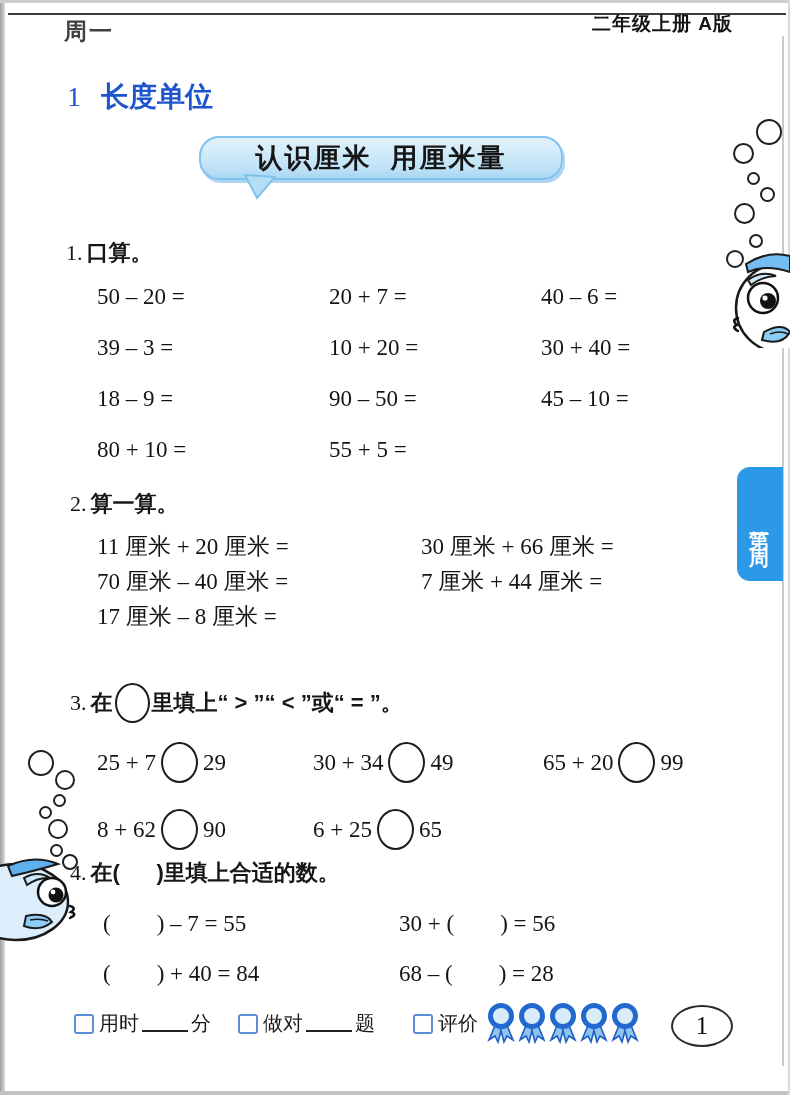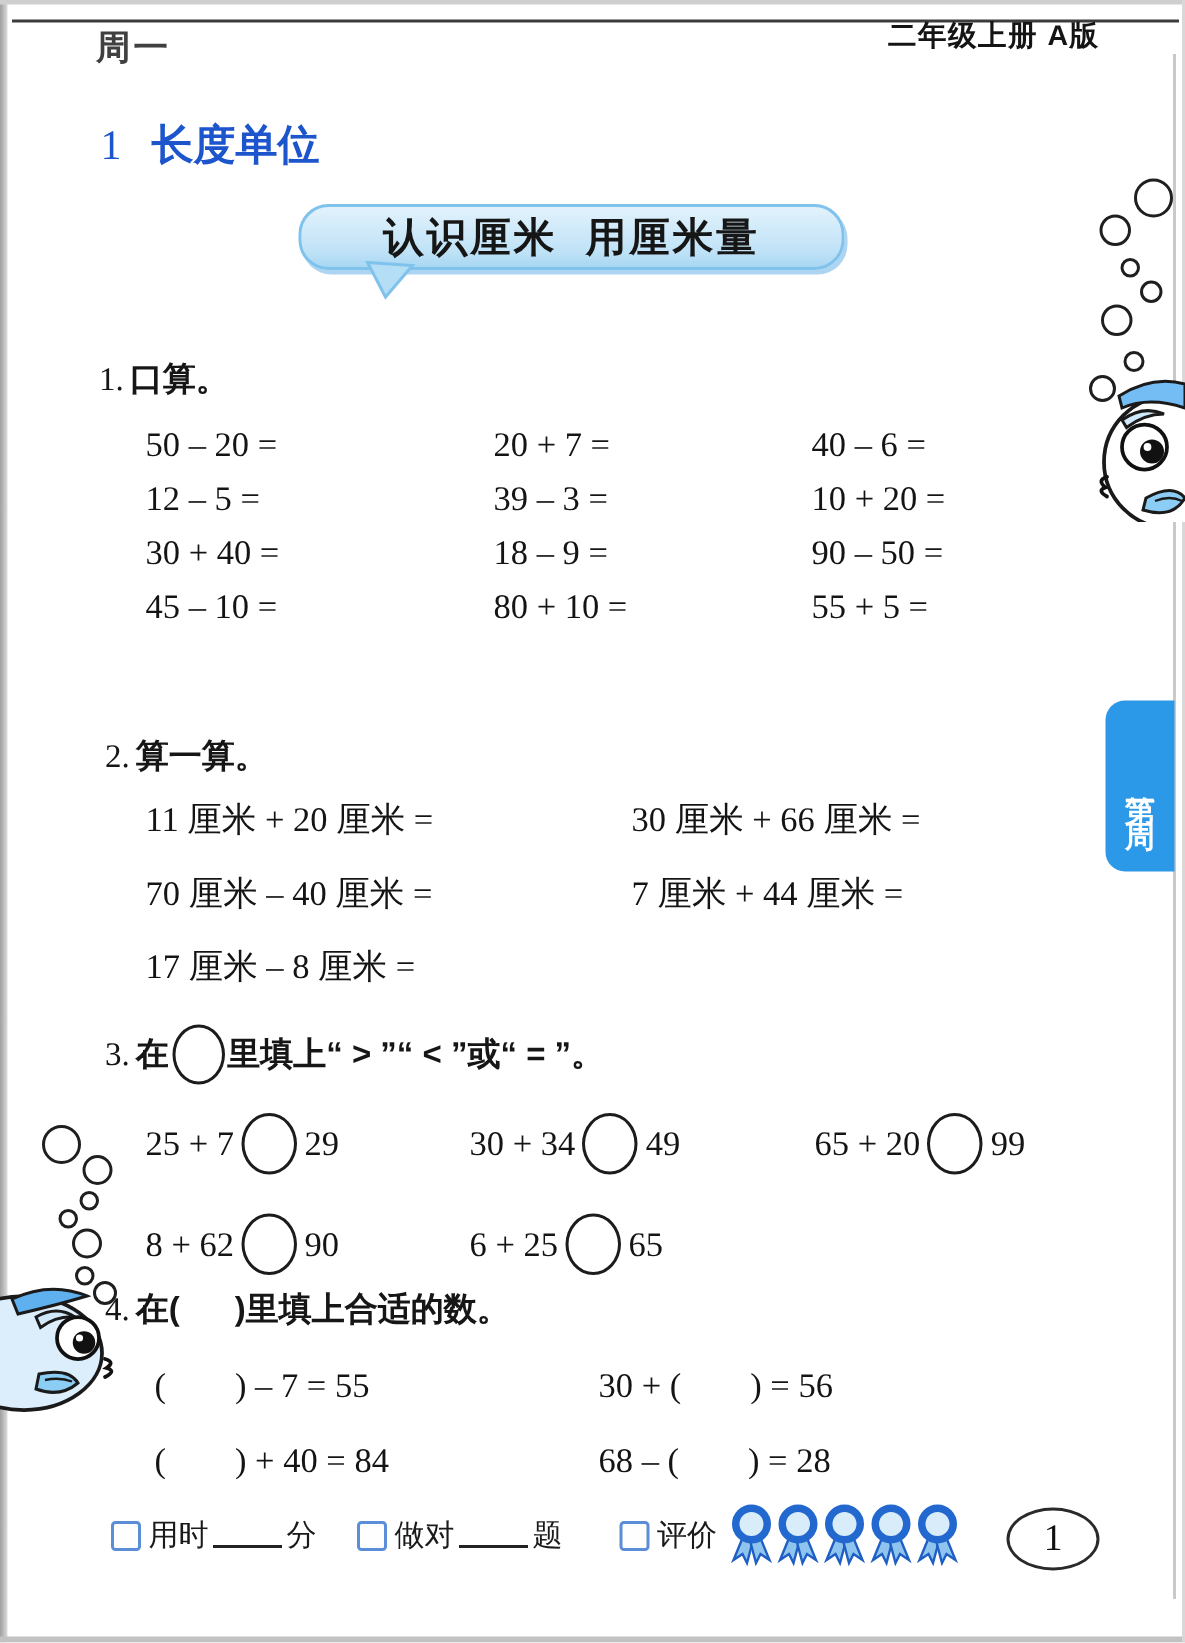--- a/index.html
+++ b/index.html
@@ -30,22 +30,22 @@
     display:flex;align-items:center;justify-content:center;}
   .banner-text{font-size:27px;font-weight:700;color:#161616;letter-spacing:2px;white-space:pre;}
   .banner-tail{position:absolute;left:243px;top:174px;}
 
   .prob-head{position:absolute;display:flex;align-items:center;font-size:22px;font-weight:700;color:#161616;white-space:pre;}
   .prob-head .pnum{font-family:"Liberation Serif", serif;font-weight:400;margin-right:4px;}
 
   .eq{font-family:"Liberation Serif", serif;font-size:23px;color:#141414;white-space:pre;}
 
   .grid{position:absolute;display:grid;}
-  .g1{left:97px;top:284px;grid-template-columns:232px 212px auto;row-gap:10px;line-height:26px;}
-  .g2{left:97px;top:534px;grid-template-columns:324px auto;row-gap:23px;line-height:26px;}
+  .g1{left:97px;top:284px;grid-template-columns:232px 212px auto;row-gap:25px;line-height:26px;}
+  .g2{left:97px;top:534px;grid-template-columns:324px auto;row-gap:9px;line-height:26px;}
   .g3{left:97px;top:742px;grid-template-columns:216px 230px auto;row-gap:26px;align-items:center;}
   .g4{left:103px;top:910px;grid-template-columns:296px auto;row-gap:23px;line-height:27px;}
 
   .cmp-item{display:flex;align-items:center;}
   .cmp-circle{display:inline-block;width:33px;height:37px;border:2px solid #1c1c1c;border-radius:50%;background:#fff;margin:0 5px;flex:0 0 auto;}
   .hdr-circle{display:inline-block;width:31px;height:36px;border:2px solid #1c1c1c;border-radius:50%;background:#fff;margin:0 2px;}
 
   .side-tab{position:absolute;left:737px;top:467px;width:46px;height:114px;background:#2c98e8;
     border-radius:13px 0 0 13px;display:flex;align-items:center;justify-content:center;}
   .side-tab span{writing-mode:vertical-rl;color:#fff;font-size:20px;font-weight:700;letter-spacing:9px;margin-top:8px;}
@@ -88,21 +88,20 @@
   </svg>
 
   <div class="prob-head" style="left:66px;top:238px;">
     <span class="pnum">1.</span>
     <span>口算。</span>
   </div>
   <div class="grid g1">
     <span class="eq">50 – 20 =</span>
     <span class="eq">20 + 7 =</span>
     <span class="eq">40 – 6 =</span>
-    <span class="eq">12 – 5 =</span>
     <span class="eq">39 – 3 =</span>
     <span class="eq">10 + 20 =</span>
     <span class="eq">30 + 40 =</span>
     <span class="eq">18 – 9 =</span>
     <span class="eq">90 – 50 =</span>
     <span class="eq">45 – 10 =</span>
     <span class="eq">80 + 10 =</span>
     <span class="eq">55 + 5 =</span>
   </div>
 

